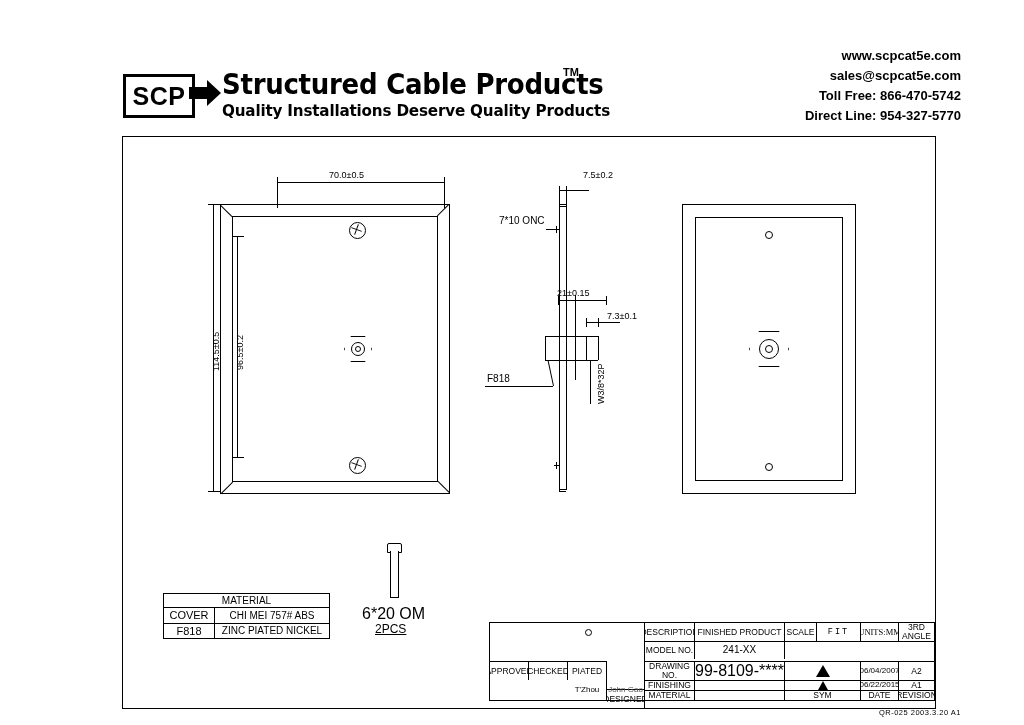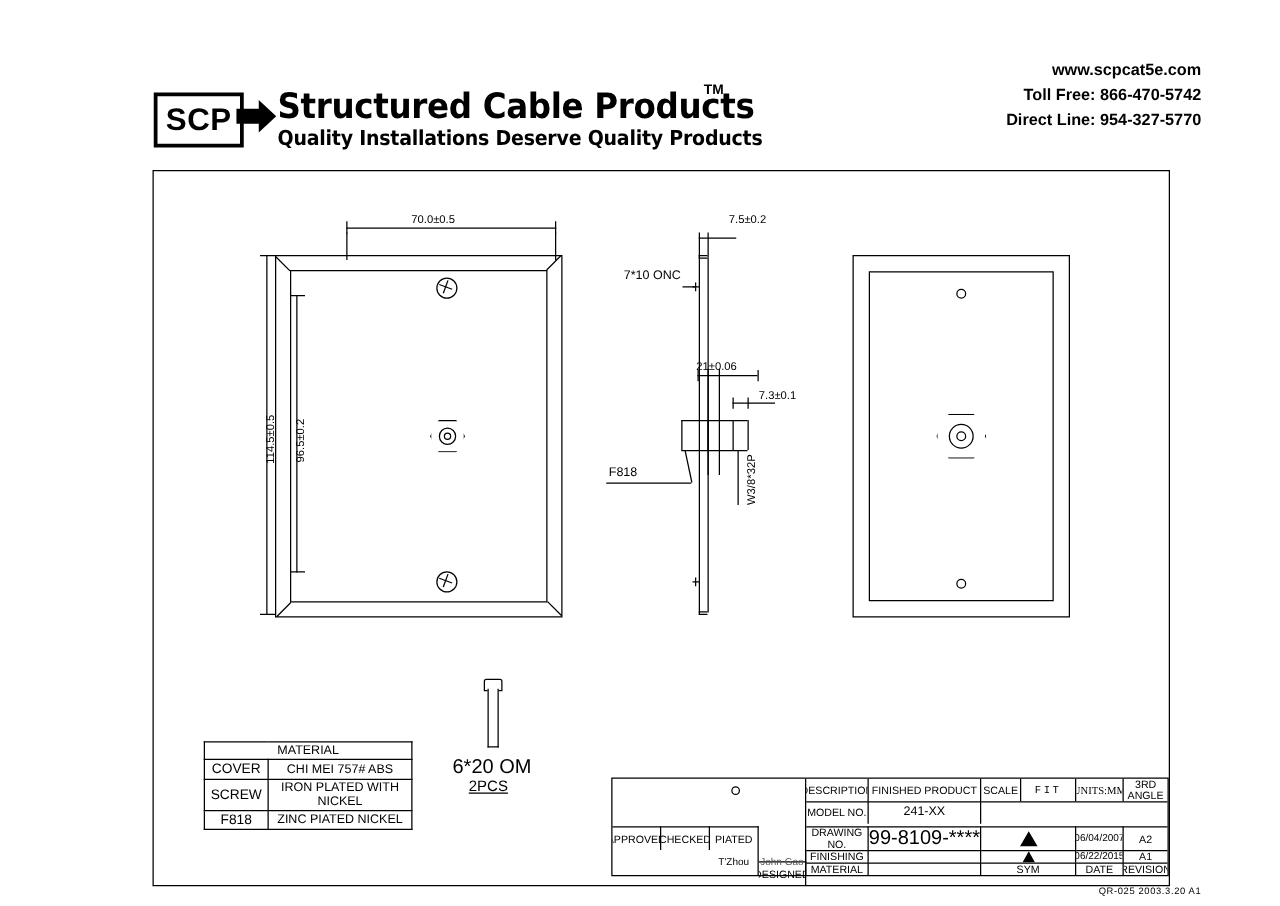--- a/index.html
+++ b/index.html
@@ -105,20 +105,21 @@
   </div>
   <svg class="logo-arrow" width="32" height="26" viewBox="0 0 32 26">
     <polygon points="0,7 18,7 18,0 32,13 18,26 18,19 0,19" fill="#000"></polygon>
   </svg>
   <div class="brand">Structured Cable Products</div>
   <div class="brand-tm">TM</div>
   <div class="tagline">Quality Installations Deserve Quality Products</div>
 
   <div class="contact">
     <div class="bold">www.scpcat5e.com</div>
+    <div class="bold">sales@scpcat5e.com</div>
     <div class="bold">Toll Free: 866-470-5742</div>
     <div class="bold">Direct Line: 954-327-5770</div>
   </div>
 
   <div class="frame"></div>
 
   <div class="plate-front">
     <div class="plate-front-inner"></div>
 
     <div class="bevel" style="left:0;top:0;width:16px;transform:rotate(45deg);"></div>
@@ -177,21 +178,21 @@
   <div class="ln v1" style="left:559px;top:186px;height:20px;"></div>
   <div class="ln v1" style="left:566px;top:186px;height:20px;"></div>
   <div class="txt" style="left:583px;top:170px;">7.5±0.2</div>
 
   <div class="txt10" style="left:499px;top:215px;">7*10 ONC</div>
   <div class="ln h1" style="left:546px;top:229px;width:10px;"></div>
 
   <div class="ln h1" style="left:558px;top:300px;width:48px;"></div>
   <div class="ln v1" style="left:558px;top:296px;height:9px;"></div>
   <div class="ln v1" style="left:606px;top:296px;height:9px;"></div>
-  <div class="txt" style="left:557px;top:288px;">21±0.06</div>
+  <div class="txt" style="left:557px;top:288px;">21±0.15</div>
 
   <div class="ln h1" style="left:586px;top:322px;width:34px;"></div>
   <div class="ln v1" style="left:586px;top:318px;height:9px;"></div>
   <div class="ln v1" style="left:598px;top:318px;height:9px;"></div>
   <div class="txt" style="left:607px;top:311px;">7.3±0.1</div>
 
   <div class="txt10" style="left:487px;top:373px;">F818</div>
   <div class="ln h1" style="left:485px;top:386px;width:68px;"></div>
   <div class="ln" style="left:553px;top:360px;width:1px;height:26px;transform:rotate(-12deg);transform-origin:bottom;"></div>
 
@@ -215,24 +216,20 @@
   <div class="txt10" style="left:375px;top:622px;font-size:12px;text-decoration:underline;">2PCS</div>
 
   <table class="mat-table">
     <tbody>
         <tr>
           <td colspan="2">MATERIAL</td>
         </tr>
     <tr>
       <td class="lbl">COVER</td>
       <td>CHI MEI 757# ABS</td>
-    </tr>
-    <tr>
-      <td class="lbl">SCREW</td>
-      <td>IRON PLATED WITH NICKEL</td>
     </tr>
     <tr>
       <td class="lbl">F818</td>
       <td>ZINC PIATED NICKEL</td>
     </tr>
   </tbody>
     </table>
 
   <div class="tb">
 

